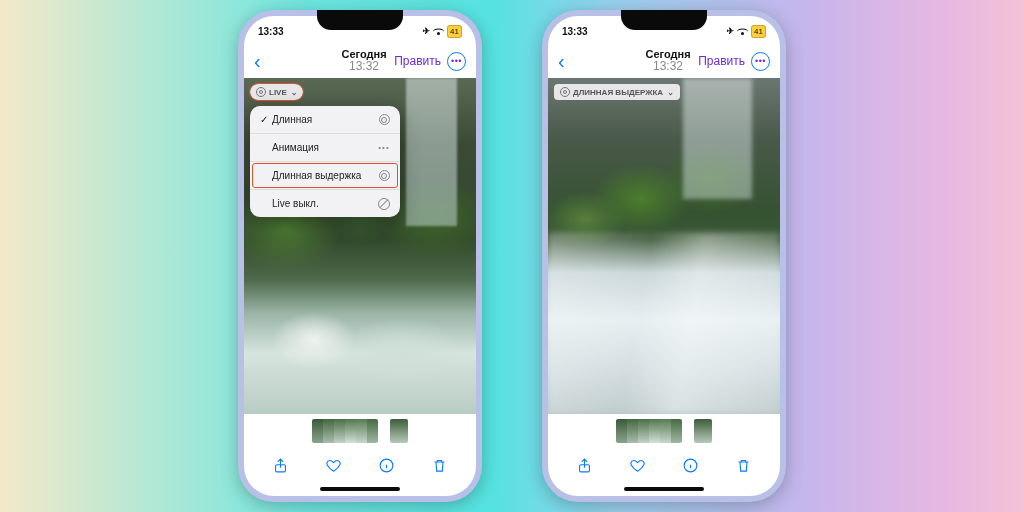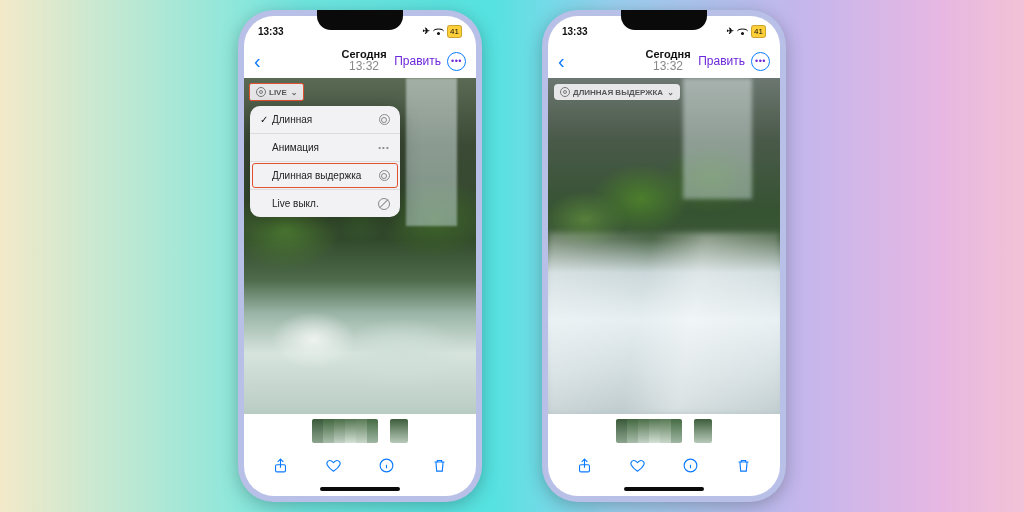--- a/index.html
+++ b/index.html
@@ -66,21 +66,21 @@
   .p2 .fall{position:absolute;top:0;left:58%;width:30%;height:36%;
     background:linear-gradient(180deg,#e6eeee 0%,#c3d5d4 100%);opacity:.5;
     filter:blur(2px)}
   .p2 .mist{position:absolute;left:0;right:0;top:46%;bottom:0;
     background:linear-gradient(100deg,rgba(255,255,255,.35) 0%,rgba(255,255,255,.1) 40%,
       rgba(255,255,255,.45) 60%,rgba(255,255,255,.15) 100%);filter:blur(3px)}
   
   .badge{position:absolute;top:6px;left:6px;background:#e7e7e9;color:#555;
     font-size:8px;font-weight:600;padding:3px 6px;border-radius:4px;
     display:flex;align-items:center;gap:3px;z-index:5}
-  .badge.hl{outline:1.5px solid #e1502f;outline-offset:0;border-radius:1px}
+  .badge.hl{outline:1.5px solid #e1502f;outline-offset:0;border-radius:8px}
   .ringicon{width:8px;height:8px;border:1.2px solid #777;border-radius:50%;
     position:relative;display:inline-block}
   .ringicon:after{content:"";position:absolute;inset:2px;border:1px solid #777;
     border-radius:50%}
   .chev{font-size:8px;color:#666;margin-left:1px}
   
   .menu{position:absolute;top:28px;left:6px;width:150px;background:#f2f2f4;
     border-radius:10px;box-shadow:0 6px 20px rgba(0,0,0,.3);z-index:20;
     overflow:hidden;font-size:10px;color:#222}
   .mi{display:flex;align-items:center;height:27px;padding:0 10px;

